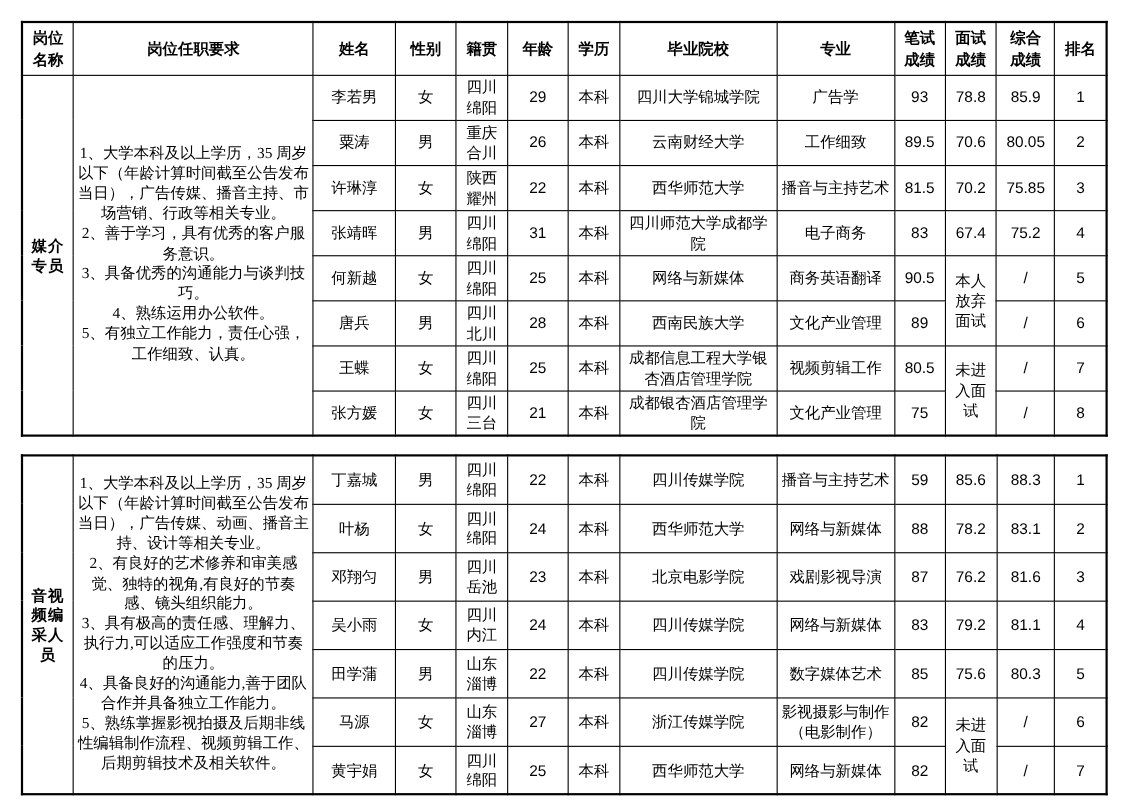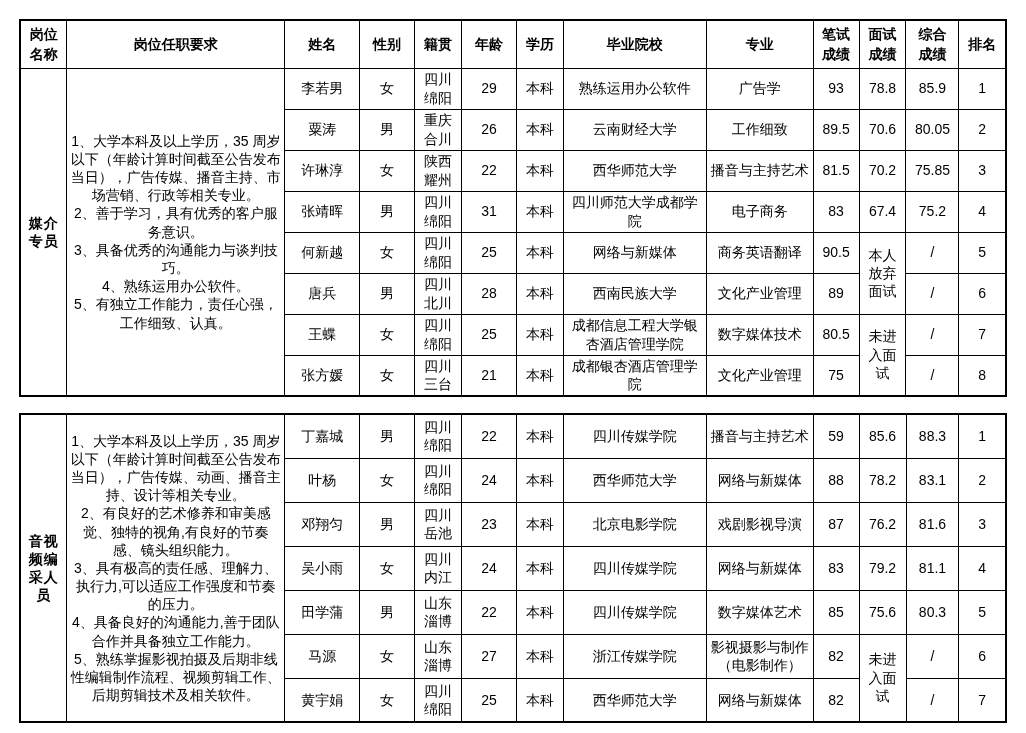--- a/index.html
+++ b/index.html
@@ -48,20 +48,21 @@
     font-size: 14px;
     letter-spacing: 1px;
     line-height: 1.5;
     font-weight: bold;
   }
   td.req-cell {
     text-align: center;
     line-height: 1.52;
     padding: 3px 5px;
     font-size: 14px;
+    font-family: Liberation Serif, serif;
   }
   td.num {
     color: #1F3864;
     font-family: "Liberation Sans", "DejaVu Sans", sans-serif;
   }
 </style>
 </head>
 <body>
 
 <div id="doc-root">
@@ -108,21 +109,21 @@
 2、善于学习，具有优秀的客户服务意识。
 3、具备优秀的沟通能力与谈判技巧。
 4、熟练运用办公软件。
 5、有独立工作能力，责任心强，工作细致、认真。</td>
           <td>李若男</td>
           <td>女</td>
           <td>四川
 绵阳</td>
           <td class="num">29</td>
           <td>本科</td>
-          <td>熟练运用办公软件</td>
+          <td>四川大学锦城学院</td>
           <td>广告学</td>
           <td class="num">93</td>
           <td class="num">78.8</td>
           <td class="num">85.9</td>
           <td class="num">1</td>
         </tr>
         <tr class="data-row">
           <td>粟涛</td>
           <td>男</td>
           <td>重庆
@@ -194,21 +195,21 @@
           <td class="num">6</td>
         </tr>
         <tr class="data-row">
           <td>王蝶</td>
           <td>女</td>
           <td>四川
 绵阳</td>
           <td class="num">25</td>
           <td>本科</td>
           <td>成都信息工程大学银杏酒店管理学院</td>
-          <td>数字媒体技术</td>
+          <td>视频剪辑工作</td>
           <td class="num">80.5</td>
           <td rowspan="2">未进
 入面
 试</td>
           <td>/</td>
           <td class="num">7</td>
         </tr>
         <tr class="data-row">
           <td>张方媛</td>
           <td>女</td>

